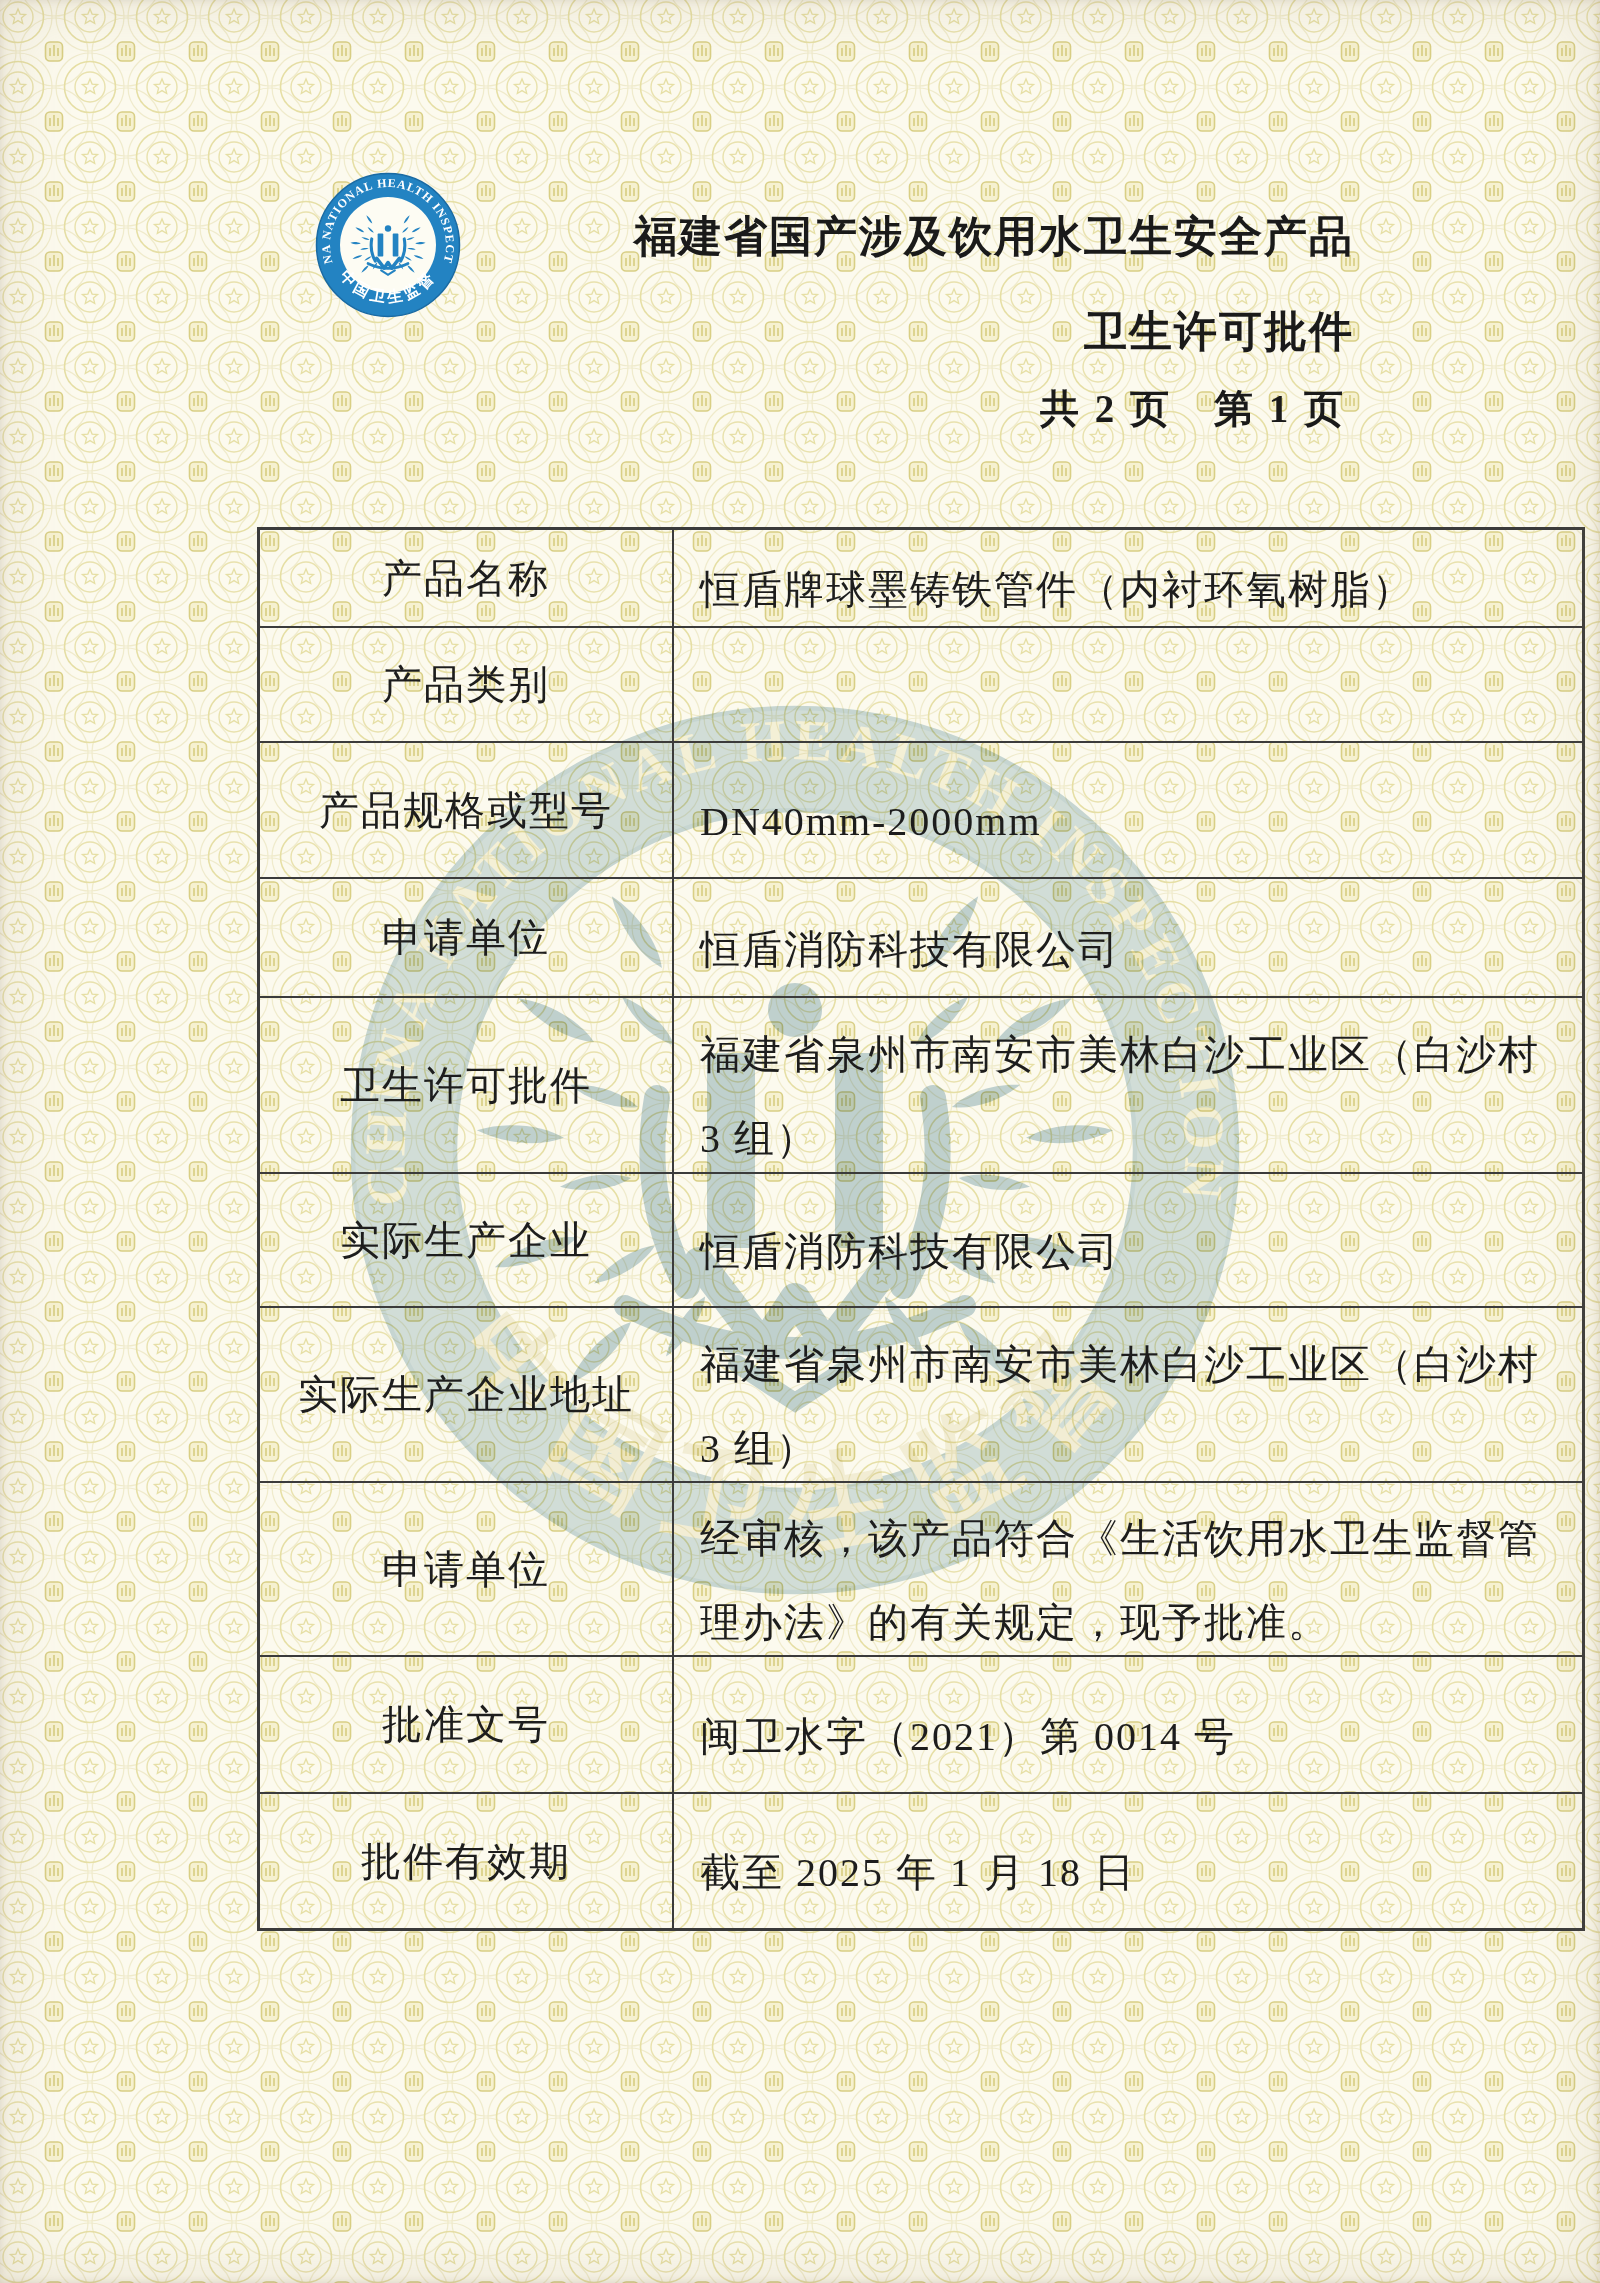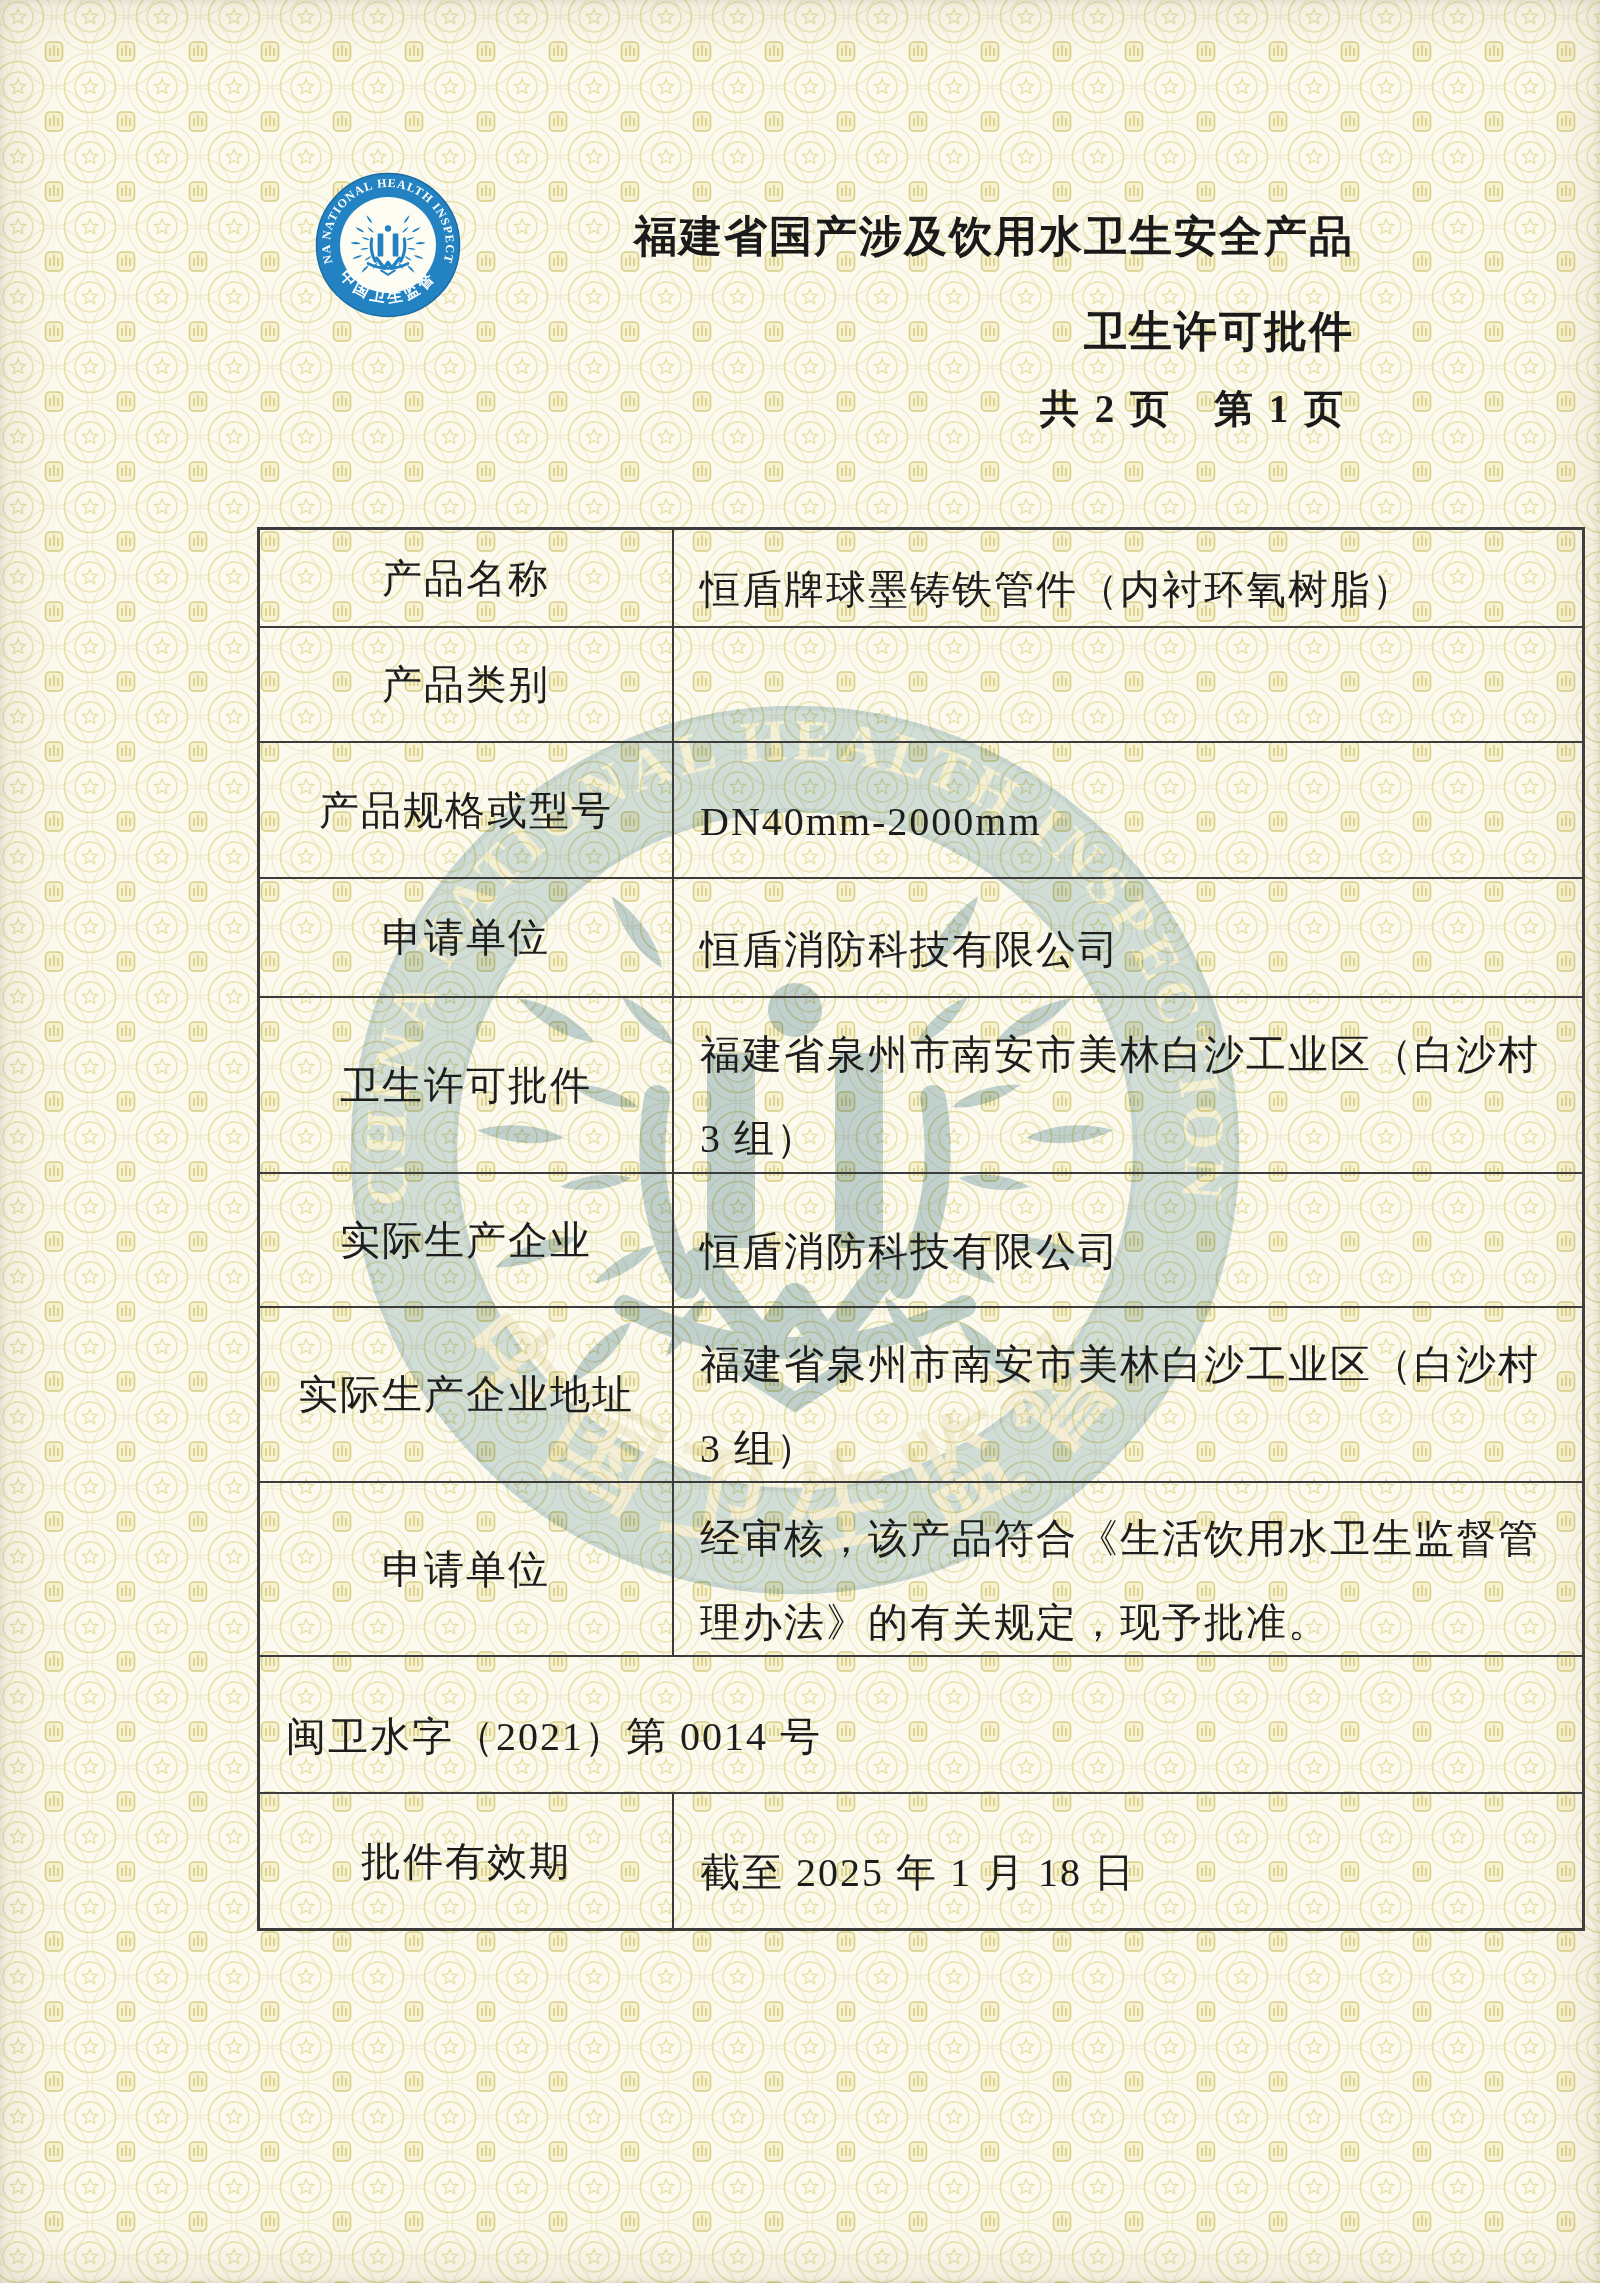--- a/index.html
+++ b/index.html
@@ -205,20 +205,21 @@
   </div>
   <div class="tr" style="height:175px">
     <div class="tl">实际生产企业地址</div>
     <div class="tv">福建省泉州市南安市美林白沙工业区（白沙村 3 组）</div>
   </div>
   <div class="tr" style="height:174px">
     <div class="tl">申请单位</div>
     <div class="tv">经审核，该产品符合《生活饮用水卫生监督管理办法》的有关规定，现予批准。</div>
   </div>
   <div class="tr" style="height:137px">
+    <div class="tl">批准文号</div>
     <div class="tv">闽卫水字（2021）第 0014 号</div>
   </div>
   <div class="tr" style="height:134px">
     <div class="tl">批件有效期</div>
     <div class="tv">截至 2025 年 1 月 18 日</div>
   </div>
 </div>
 
 <div class="vignette"></div>
 

